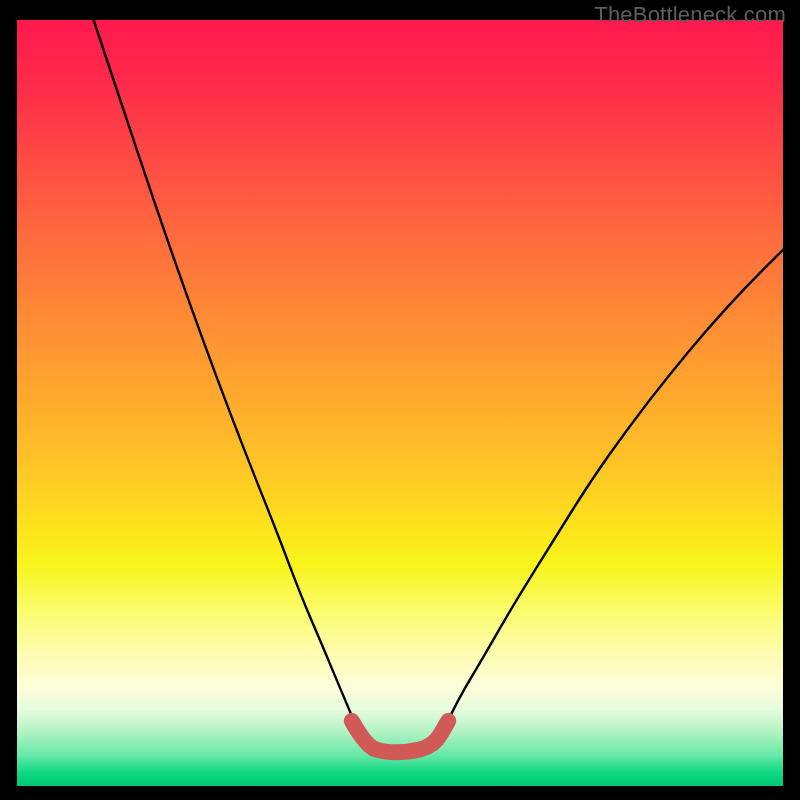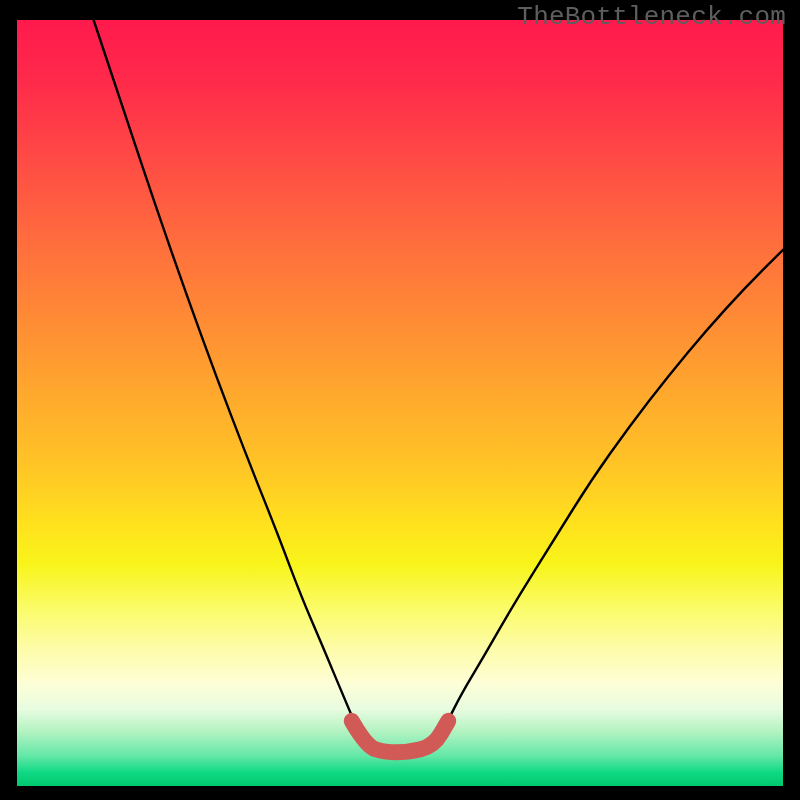--- a/index.html
+++ b/index.html
@@ -43,25 +43,24 @@
       #66e8a8 96%,
       #10d985 98.2%,
       #00c86e 100%
     );
   }
   .watermark {
     position: absolute;
     top: 2px;
     right: 14px;
     color: #5e5e5e;
-    font-size: 26px;
+    font-size: 22px;
     font-weight: 500;
     letter-spacing: 0.2px;
     z-index: 5;
-    font-family: Liberation Mono, monospace;
   }
   svg.curves {
     position: absolute;
     left: 0;
     top: 0;
     width: 766px;
     height: 766px;
     overflow: visible;
   }
 </style>

